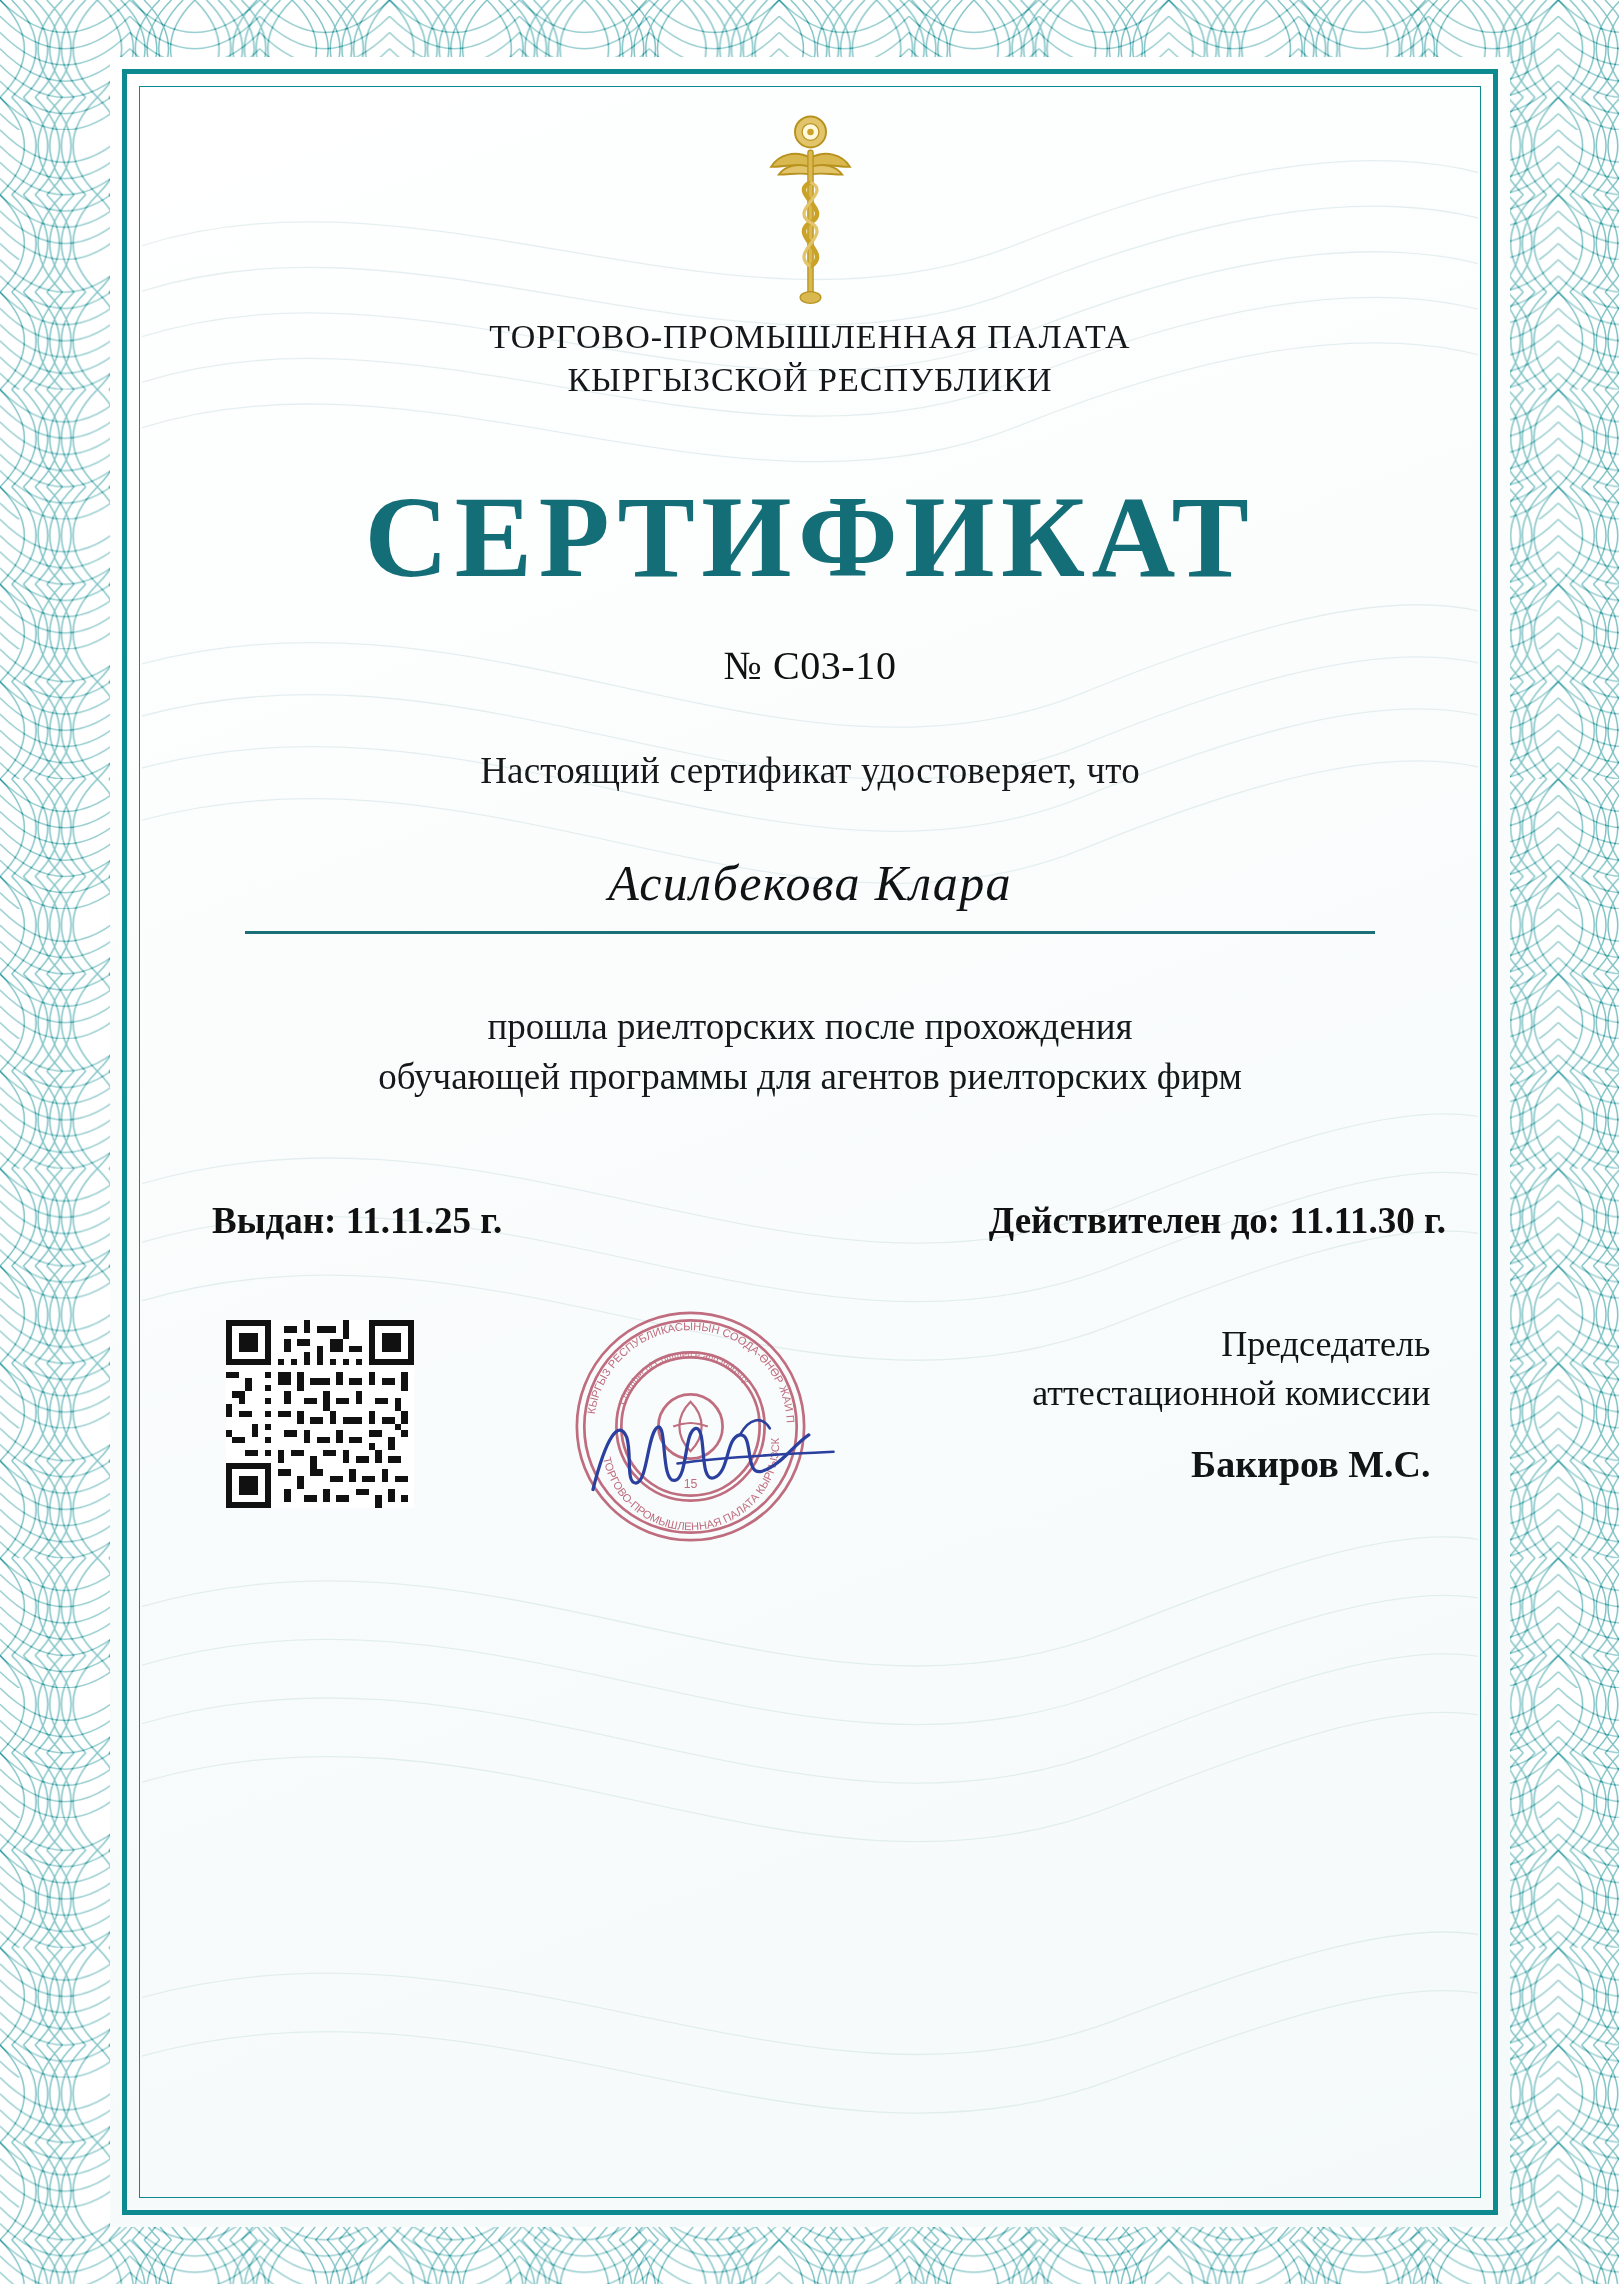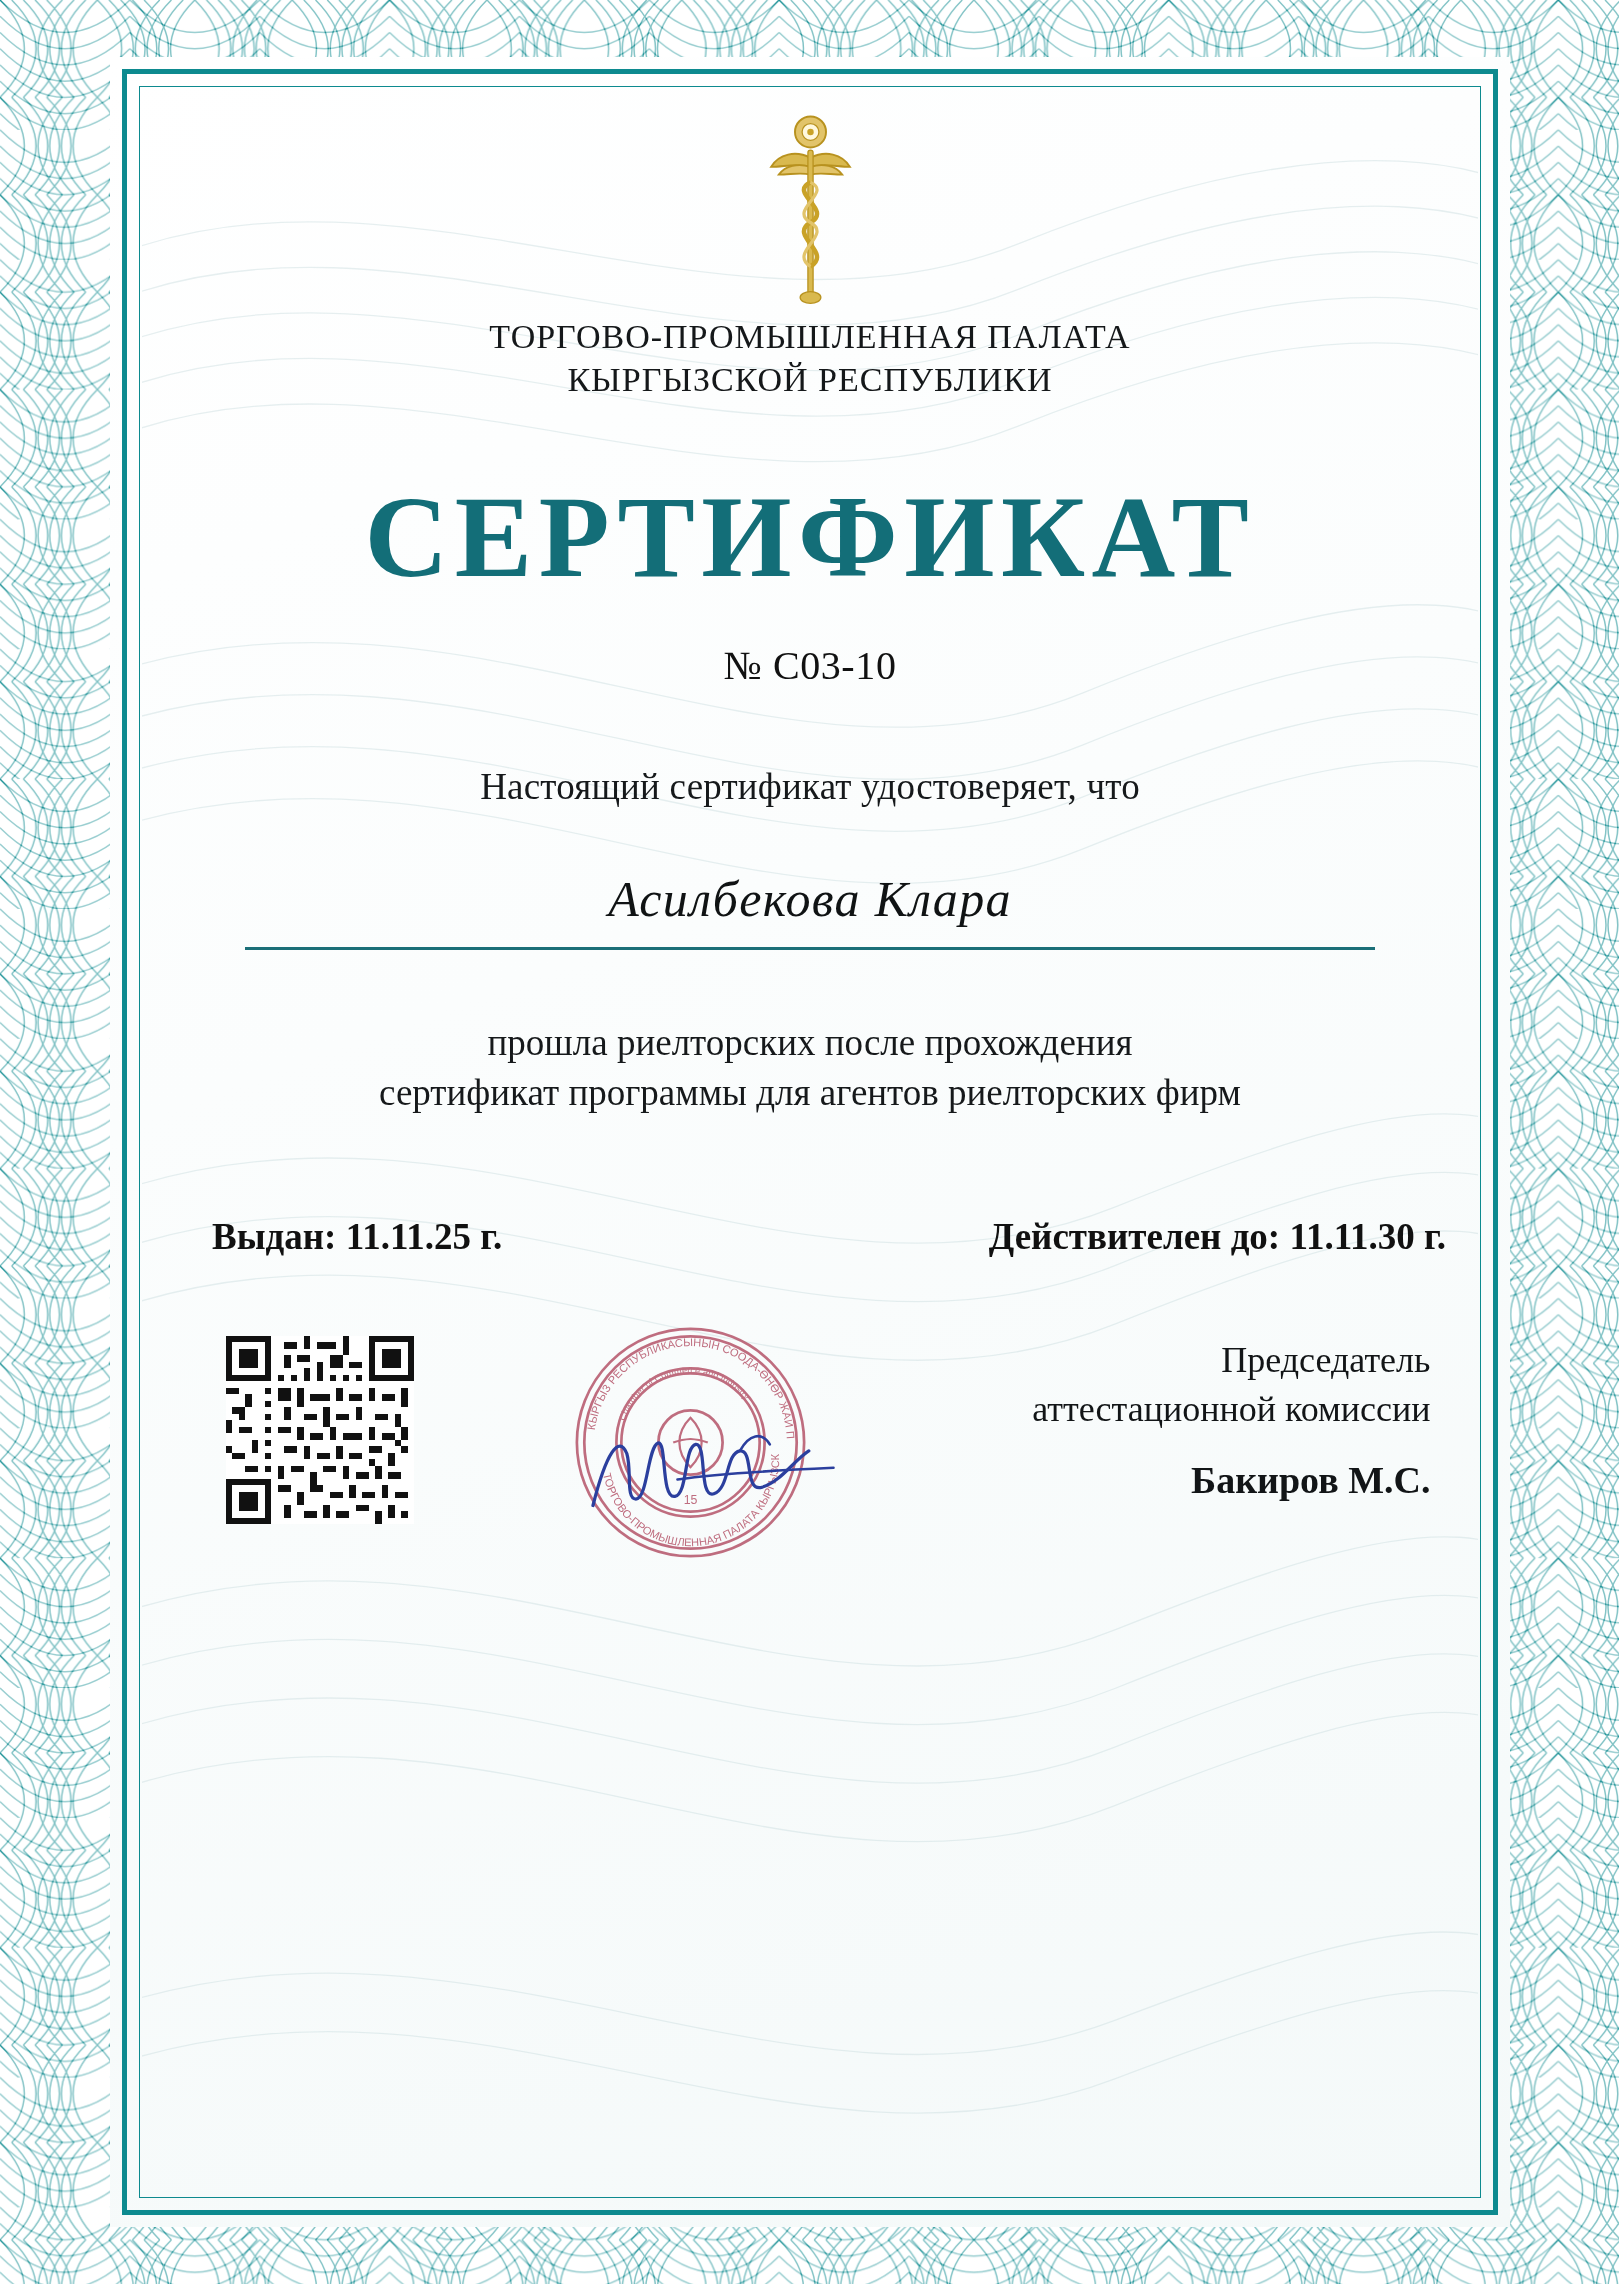--- a/index.html
+++ b/index.html
@@ -125,21 +125,21 @@
 
   .cert-number {
     margin-top: 47px;
     font-size: 40px;
     font-weight: 400;
     color: #111;
     letter-spacing: 0.6px;
   }
 
   .statement {
-    margin-top: 76px;
+    margin-top: 60px;
     font-size: 37px;
     color: #16191b;
     letter-spacing: 0.2px;
   }
 
   .holder-wrap {
     margin-top: 64px;
     width: 1130px;
   }
   .holder-name {
@@ -342,21 +342,21 @@
 
     <div class="statement">Настоящий сертификат удостоверяет, что</div>
 
     <div class="holder-wrap">
       <div class="holder-name">Асилбекова Клара</div>
       <div class="holder-rule"></div>
     </div>
 
     <div class="program">
       <div>прошла риелторских после прохождения</div>
-      <div>сертификат программы для агентов риелторских фирм</div>
+      <div>обучающей программы для агентов риелторских фирм</div>
     </div>
 
     <div class="dates">
       <div>Выдан: 11.11.25 г.</div>
       <div>Действителен до: 11.11.30 г.</div>
     </div>
 
     <div class="footer">
 
       <div class="qr">

